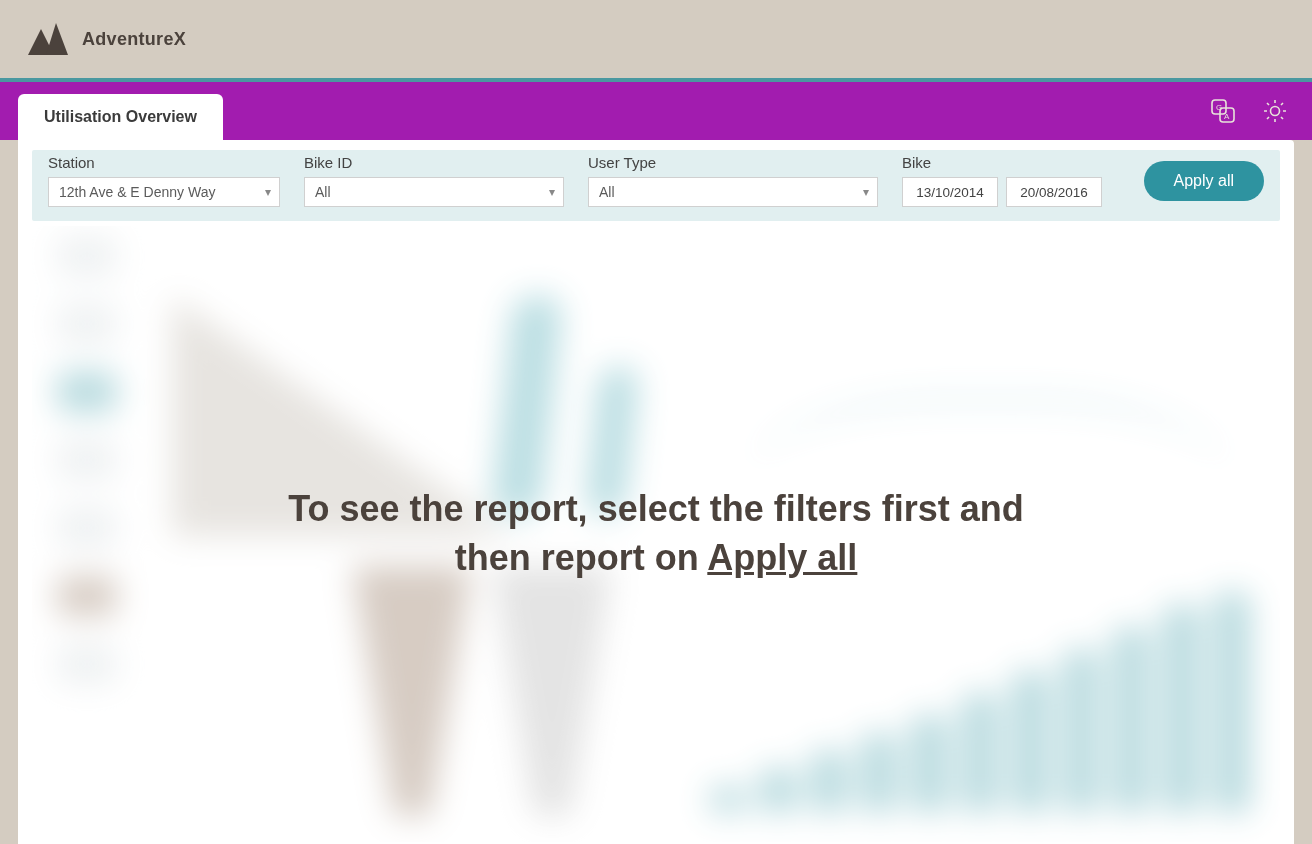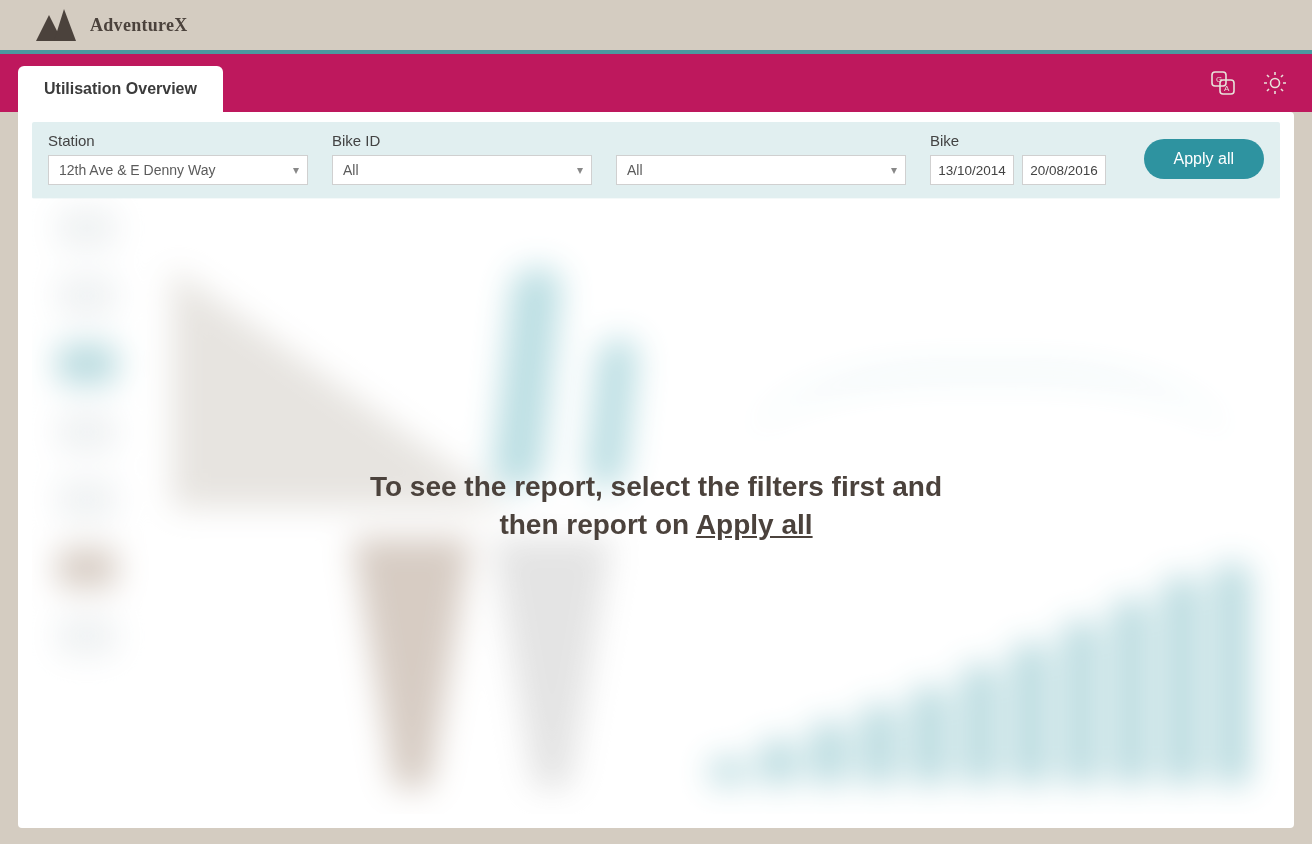--- a/index.html
+++ b/index.html
@@ -1,33 +1,32 @@
 <!DOCTYPE html>
 <html><head>
 <meta charset="utf-8">
 <style>
   * { box-sizing: border-box; margin: 0; padding: 0; }
   html, body { width: 1312px; height: 844px; font-family: "Segoe UI", Arial, sans-serif; background: #d4ccc1; overflow: hidden; }
 
   .topbar {
-    height: 54px;
+    height: 82px;
     background: #d4ccc1;
     display: flex;
     align-items: center;
-    padding-left: 36px;
+    padding-left: 28px;
     border-bottom: 4px solid #4a98a0;
-    font-family: Liberation Serif, serif;
   }
   .logo-wrap { display: flex; align-items: center; gap: 14px; }
   .logo-icon svg { display: block; }
   .logo-text { font-weight: 700; font-size: 18px; color: #4b423c; letter-spacing: 0.3px; }
 
   .tabstrip {
     height: 58px;
-    background: #be185d;
+    background: #a21caf;
     display: flex;
     align-items: flex-end;
     padding-left: 18px;
     padding-right: 20px;
     position: relative;
   }
   .tab {
     height: 46px;
     padding: 0 26px;
     display: flex;
@@ -53,48 +52,48 @@
     margin: 0 18px 18px 18px;
     height: 716px;
     position: relative;
     border-radius: 0 4px 4px 4px;
     overflow: hidden;
   }
 
   .filterbar {
     background: #e1eff0;
     margin: 10px 14px 0 14px;
-    padding: 10px 16px 14px 16px;
+    padding: 4px 16px 14px 16px;
     display: flex;
     align-items: flex-end;
     gap: 24px;
     border-radius: 2px;
   }
   .filter-group { display: flex; flex-direction: column; gap: 6px; }
   .filter-label { font-size: 15px; color: #434343; }
   .select {
     height: 30px;
     background: #ffffff;
     border: 1px solid #d0d0d0;
     display: flex;
     align-items: center;
     justify-content: space-between;
     padding: 0 8px 0 10px;
     font-size: 14px;
     color: #5b5b5b;
     cursor: pointer;
   }
   .select .chev { color: #888; font-size: 12px; }
-  .sel-station { width: 260px; }
+  .sel-station { width: 232px; }
   .sel-bike    { width: 260px; }
   .sel-user    { width: 290px; }
 
   .date-inputs { display: flex; gap: 8px; }
   .date-field {
-    height: 30px; width: 84px;
+    height: 30px; width: 96px;
     background: #ffffff; border: 1px solid #d0d0d0;
     display:flex; align-items:center; justify-content:center;
     font-size: 13.5px; color: #444;
   }
 
   .apply-btn {
     margin-left: auto;
     height: 40px;
     padding: 0 30px;
     background: #2e93a0;
@@ -165,21 +164,21 @@
   }
 
   .overlay {
     position:absolute; inset:0;
     background: rgba(255,255,255,0.62);
     display:flex; align-items:center; justify-content:center;
     text-align:center;
     padding: 0 120px;
   }
   .overlay-text {
-    font-size: 28px;
+    font-size: 36px;
     font-weight: 700;
     color: #4b423c;
     line-height: 1.35;
   }
   .overlay-text .u { text-decoration: underline; }
 </style>
 </head>
 <body>
 
 <div class="topbar">
@@ -231,20 +230,21 @@
 
     <div class="filter-group">
       <span class="filter-label">Bike ID</span>
       <div class="select sel-bike">
         <span>All</span>
         <span class="chev">▾</span>
       </div>
     </div>
 
     <div class="filter-group">
+      <span class="filter-label">User Type</span>
       <div class="select sel-user">
         <span>All</span>
         <span class="chev">▾</span>
       </div>
     </div>
 
     <div class="filter-group">
       <span class="filter-label">Bike</span>
       <div class="date-inputs">
         <div class="date-field">

